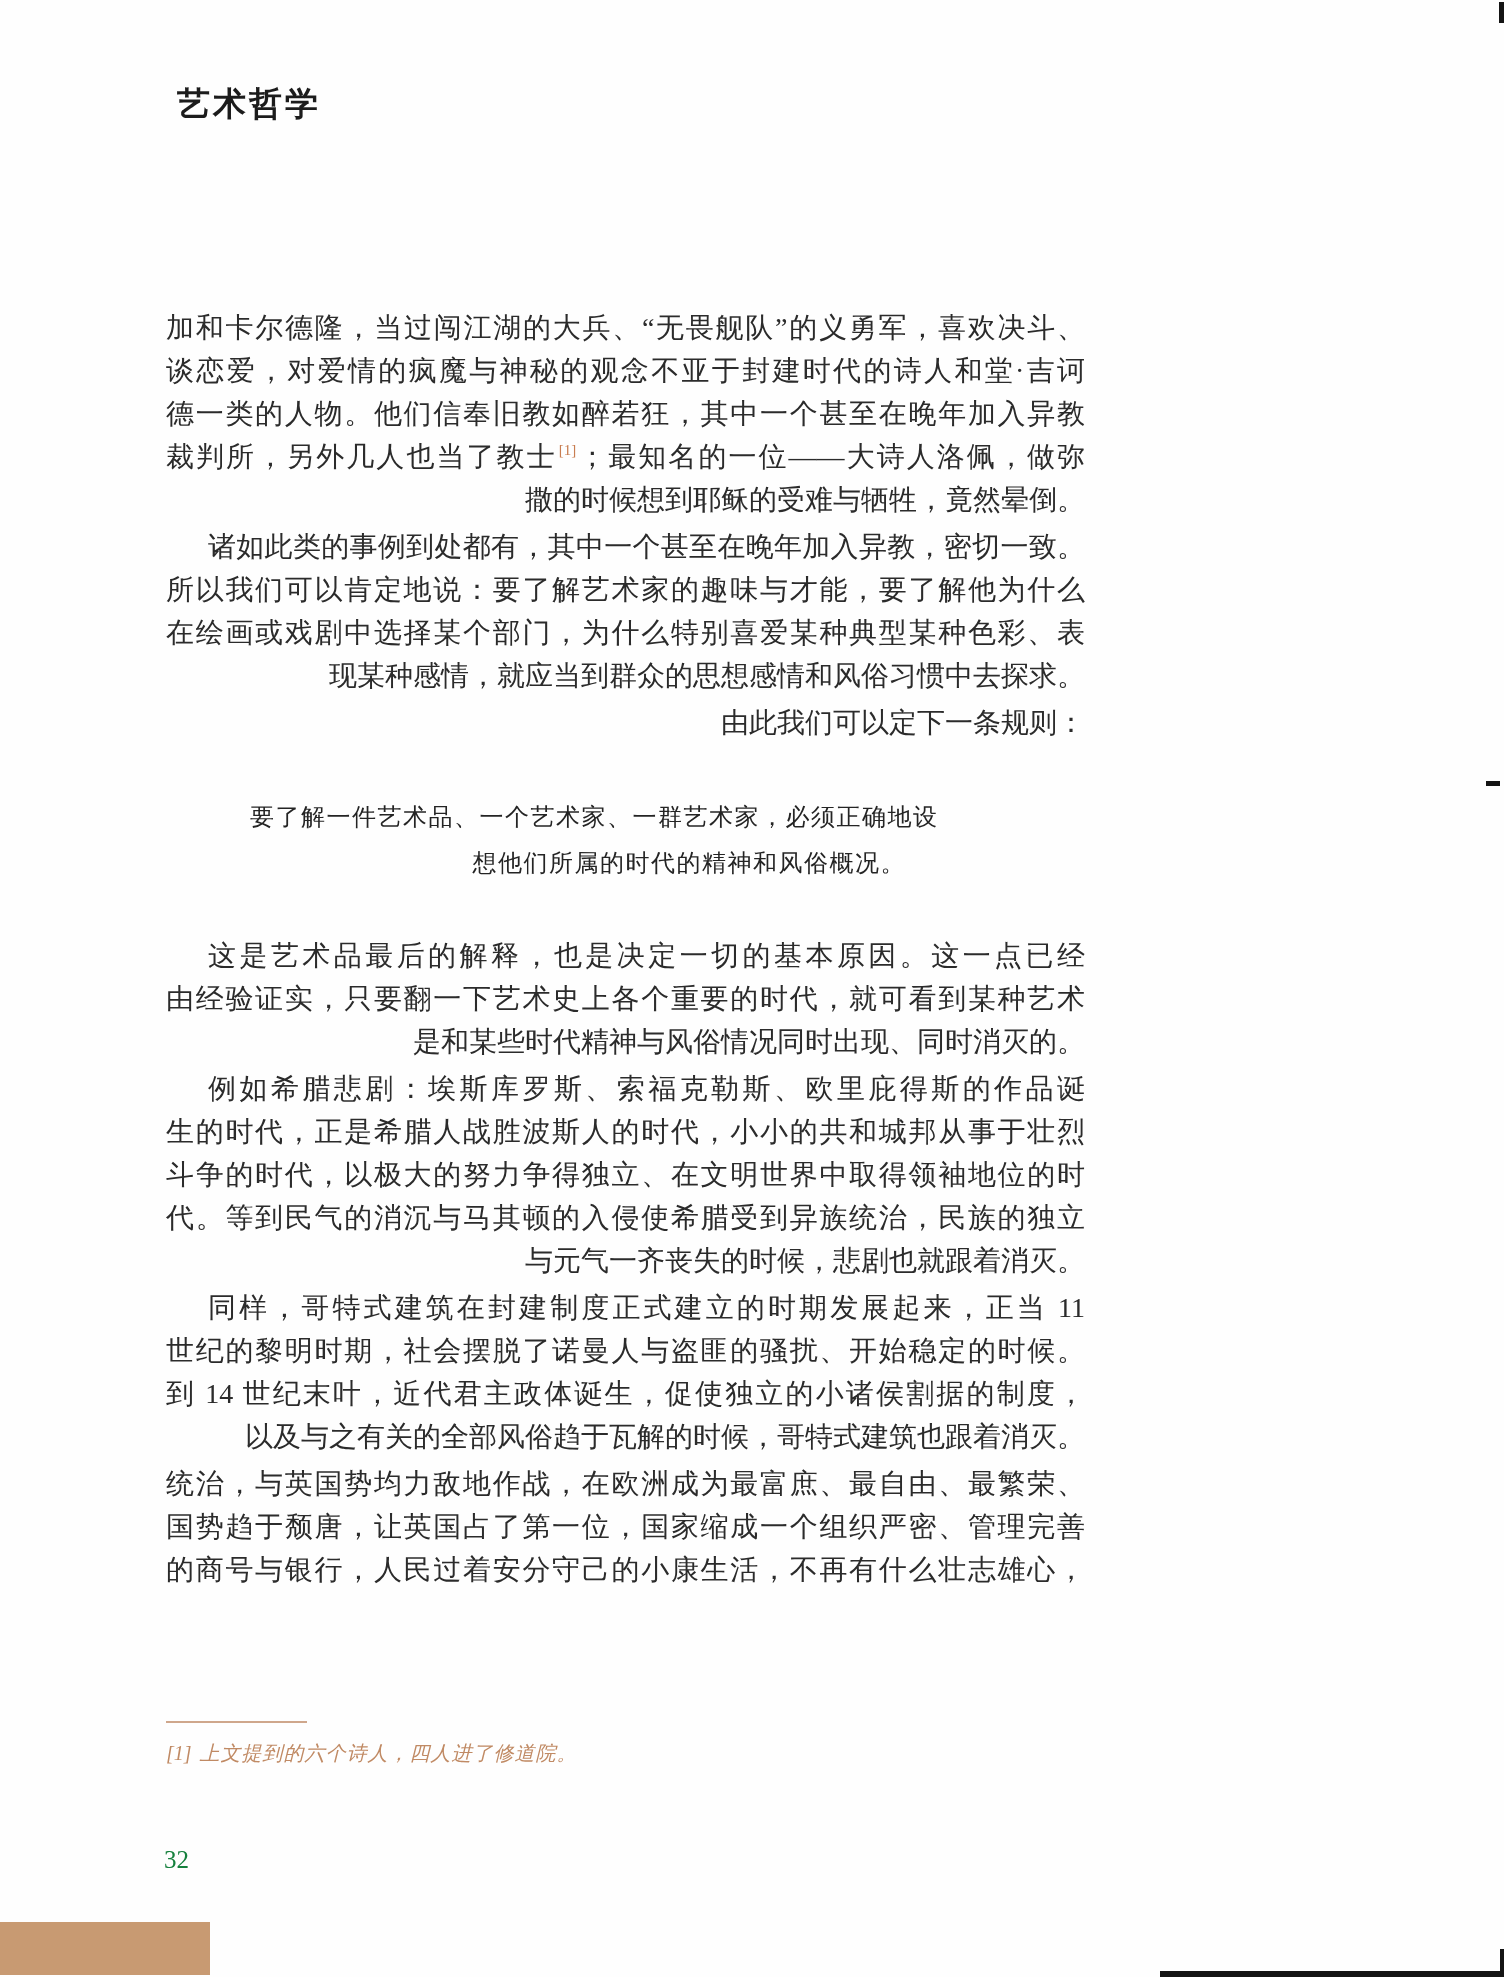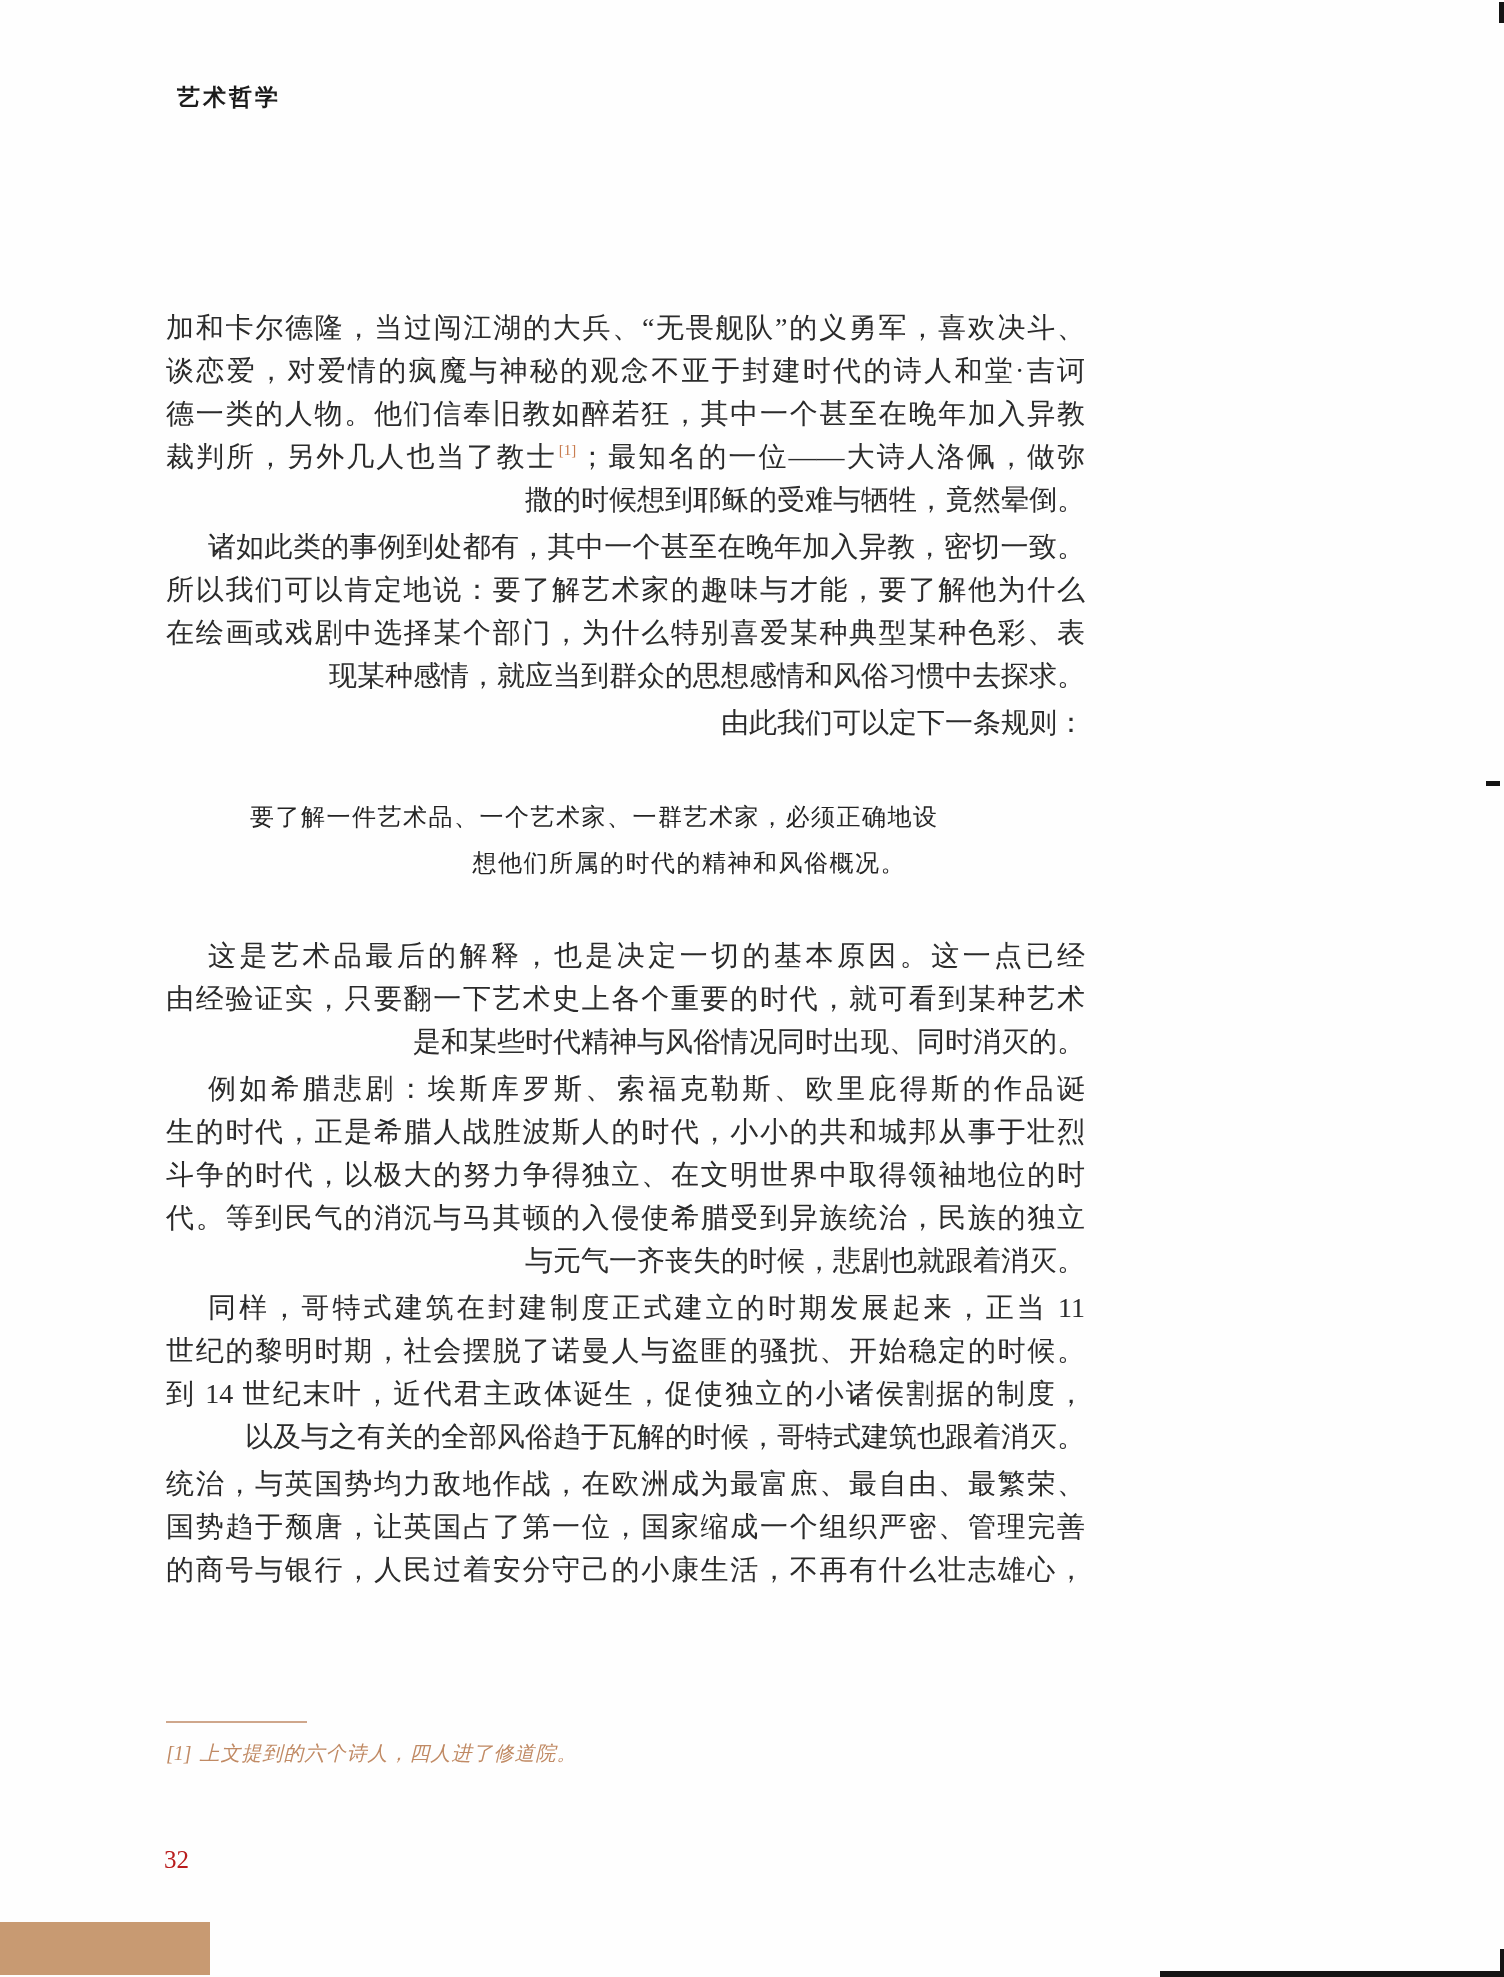--- a/index.html
+++ b/index.html
@@ -4,21 +4,21 @@
 <style>
   html,body{margin:0;padding:0;}
   body{
     width:1504px;height:1977px;position:relative;background:#ffffff;
     font-family:"Liberation Serif", serif;color:#2b2b2b;overflow:hidden;
   }
   .page{position:absolute;inset:0;background:#fefefe;}
   .running-head{
     position:absolute;left:177px;top:82px;
     font-family:"Liberation Sans", sans-serif;font-weight:bold;
-    font-size:23px;letter-spacing:3px;color:#1c1c1c;
+    font-size:33px;letter-spacing:3px;color:#1c1c1c;
   }
   .body-text{
     position:absolute;left:166px;top:306px;width:919px;
     font-size:28px;line-height:43px;
   }
   .para{margin:0 0 4px 0;}
   .line{white-space:nowrap;text-align:right;}
   .line.j{white-space:normal;text-align:justify;text-align-last:justify;}
   .line.first{padding-left:42px;}
   .quote{
@@ -30,21 +30,21 @@
   sup.ref{
     font-size:15px;line-height:0;vertical-align:baseline;
     position:relative;top:-11px;padding:0 2px;
   }
   .footnote-rule{position:absolute;left:166px;top:1721px;width:141px;height:2px;}
   .footnote{
     position:absolute;left:166px;top:1740px;
     font-size:20px;font-style:italic;letter-spacing:1px;
   }
   .footnote .fn-marker{letter-spacing:0;margin-right:8px;}
-  .folio{position:absolute;left:164px;top:1846px;font-size:25px;color:#b91c1c;}
+  .folio{position:absolute;left:164px;top:1846px;font-size:25px;color:#15803d;}
   .accent-block{position:absolute;left:0;top:1922px;width:210px;height:53px;}
   .mark{position:absolute;}
 </style>
 </head>
 <body style="color: rgb(43, 43, 43);">
 
 <div class="page">
 
   <div class="running-head">艺术哲学</div>
 

